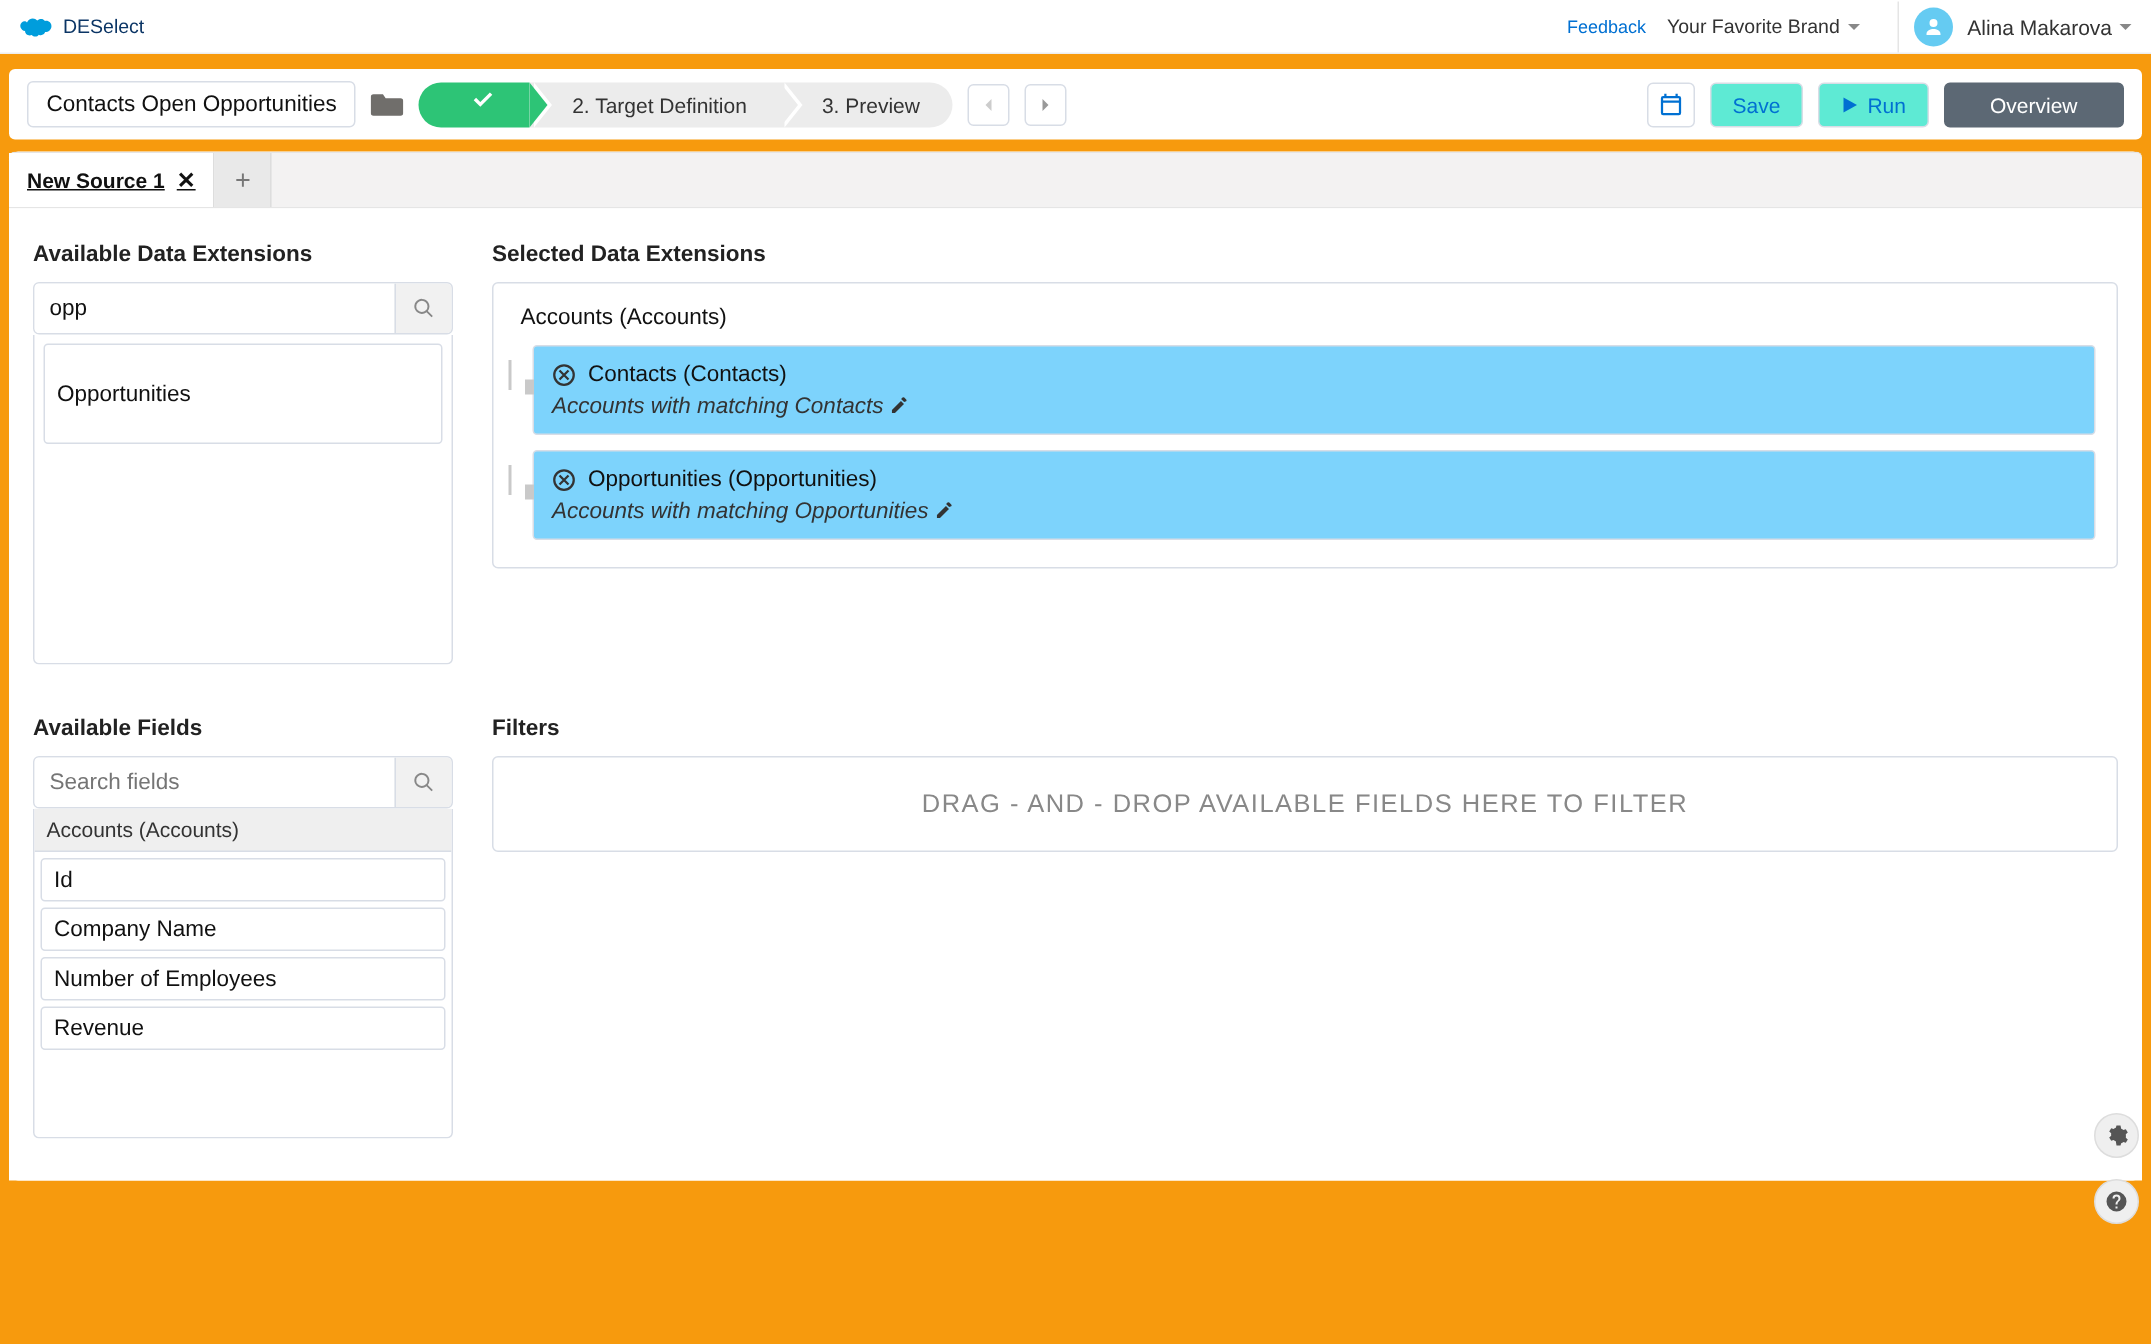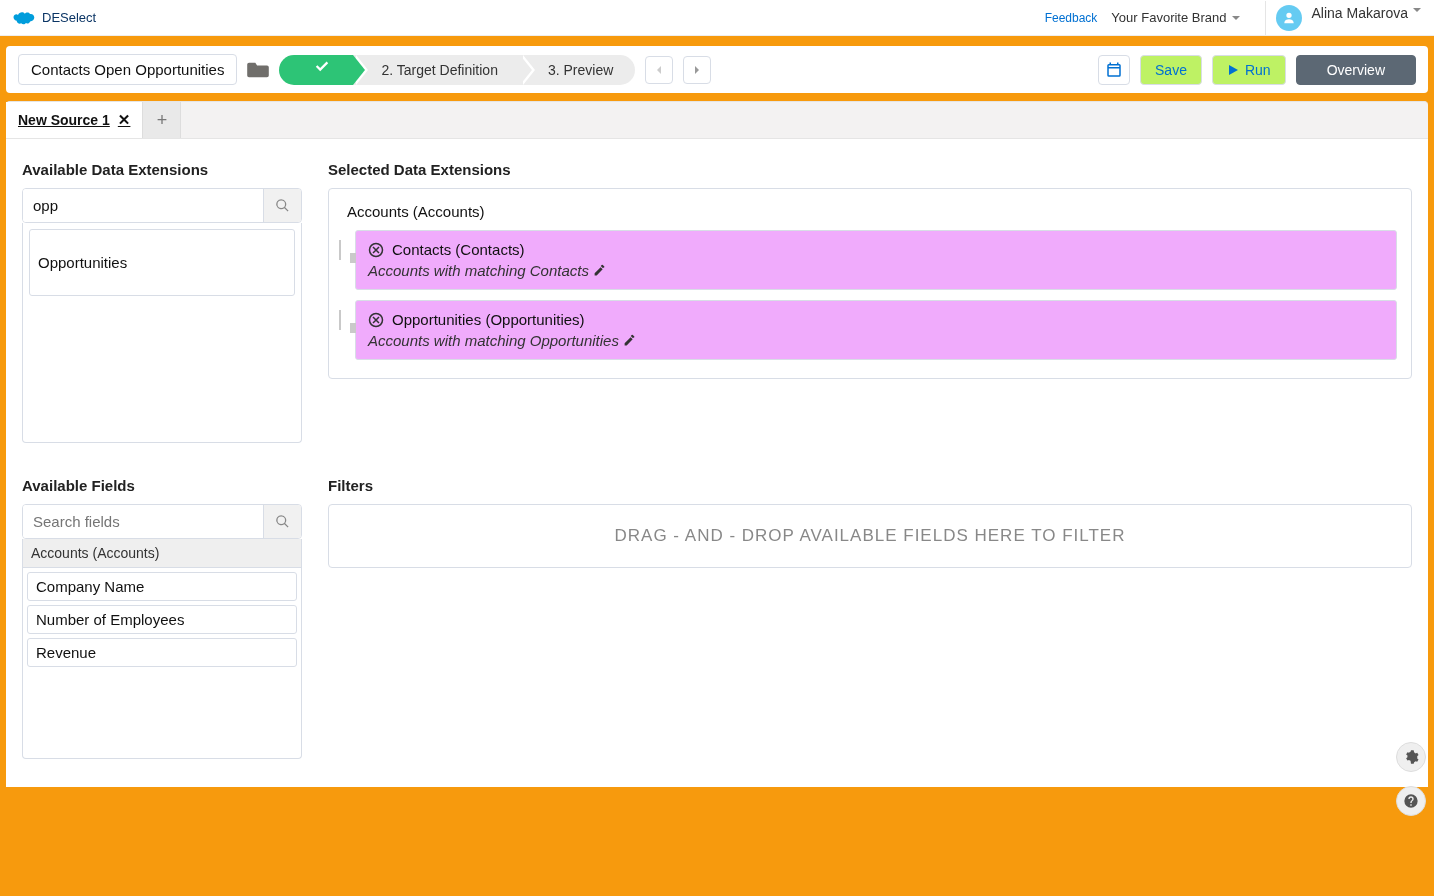--- a/index.html
+++ b/index.html
@@ -39,21 +39,21 @@
     color: #333; font-size: 13px; margin-right: 14px;
     display: inline-flex; align-items: center; gap: 4px; cursor: pointer;
   }
   .divider-v { width: 1px; height: 34px; background: #e5e5e5; margin: 0 10px; }
   .avatar {
     width: 26px; height: 26px; border-radius: 50%;
     background: #65cbf2; display: inline-flex; align-items: center; justify-content: center;
     margin-right: 6px;
   }
   .avatar svg { width: 16px; height: 16px; fill: #fff; }
-  .user-block { display: inline-flex; gap: 4px; cursor: pointer; color:#333;}
+  .user-block { display: inline-flex; align-items: center; gap: 4px; cursor: pointer; color:#333;}
   .caret { width: 10px; height: 10px; }
   .caret path { fill: #888; }
 
   
   .orange-frame {
     border-top: 4px solid var(--accent-orange);
     padding: 6px 6px 0 6px;
     background: var(--accent-orange);
     min-height: calc(100% - 36px);
   }
@@ -133,21 +133,21 @@
     border: 1px solid var(--border-grey);
     background: #fff;
     width: 32px; height: 30px;
     border-radius: 4px;
     display: inline-flex; align-items:center; justify-content:center;
     cursor:pointer;
   }
   .icon-btn svg { width:18px; height:18px; fill: var(--link-blue); }
   .text-btn {
     border: 1px solid var(--border-grey);
-    background: #bef264;
+    background: #5eead4;
     height: 30px; padding: 0 14px;
     border-radius: 4px;
     color: var(--link-blue);
     font-size: 14px;
     display: inline-flex; align-items: center; gap:6px;
     cursor:pointer;
   }
   .text-btn svg { width:12px; height:12px; fill: var(--link-blue); }
   .overview-btn {
     background: var(--dark-btn);
@@ -253,21 +253,21 @@
     position:absolute;
     left:-10px; top:10px; bottom:50%;
     width:2px; background:#c9c9c9;
   }
   .child-card {
     border:1px solid var(--border-grey);
     border-radius:3px;
     padding:10px 12px 10px 12px;
     position:relative;
     margin-left:6px;
-    background:#f0abfc;
+    background:#7dd3fc;
   }
   .child-notch {
     position:absolute; left:-6px; top:22px;
     width:6px; height:10px; background:#c9c9c9;
   }
   .child-row1 { display:flex; align-items:center; gap:8px; font-size:15px; color:#111; }
   .child-row1 .rm { width:16px; height:16px; cursor:pointer; }
   .child-row1 .rm circle { fill:none; stroke:#333; stroke-width:1.5;}
   .child-row1 .rm path { stroke:#333; stroke-width:1.5;}
   .child-row2 { font-style: italic; color:#333; font-size:15px; margin-top:4px; display:flex; align-items:center; gap:4px;}
@@ -490,20 +490,21 @@
         <div class="search-wrap">
           <input type="text" placeholder="Search fields" style="">
           <div class="sbtn">
             <svg viewBox="0 0 24 24">
                 <path d="M10 2a8 8 0 1 0 4.9 14.3l5.4 5.4 1.4-1.4-5.4-5.4A8 8 0 0 0 10 2Zm0 2a6 6 0 1 1-6 6 6 6 0 0 1 6-6Z"></path>
               </svg>
           </div>
         </div>
         <div class="fields-list">
           <div class="group-head">Accounts (Accounts)</div>
+          <div class="field">Id</div>
           <div class="field">Company Name</div>
           <div class="field">Number of Employees</div>
           <div class="field">Revenue</div>
         </div>
       </div>
 
       <div>
         <h3 class="section">Filters</h3>
         <div class="drop-zone">DRAG - AND - DROP AVAILABLE FIELDS HERE TO FILTER</div>
       </div>

